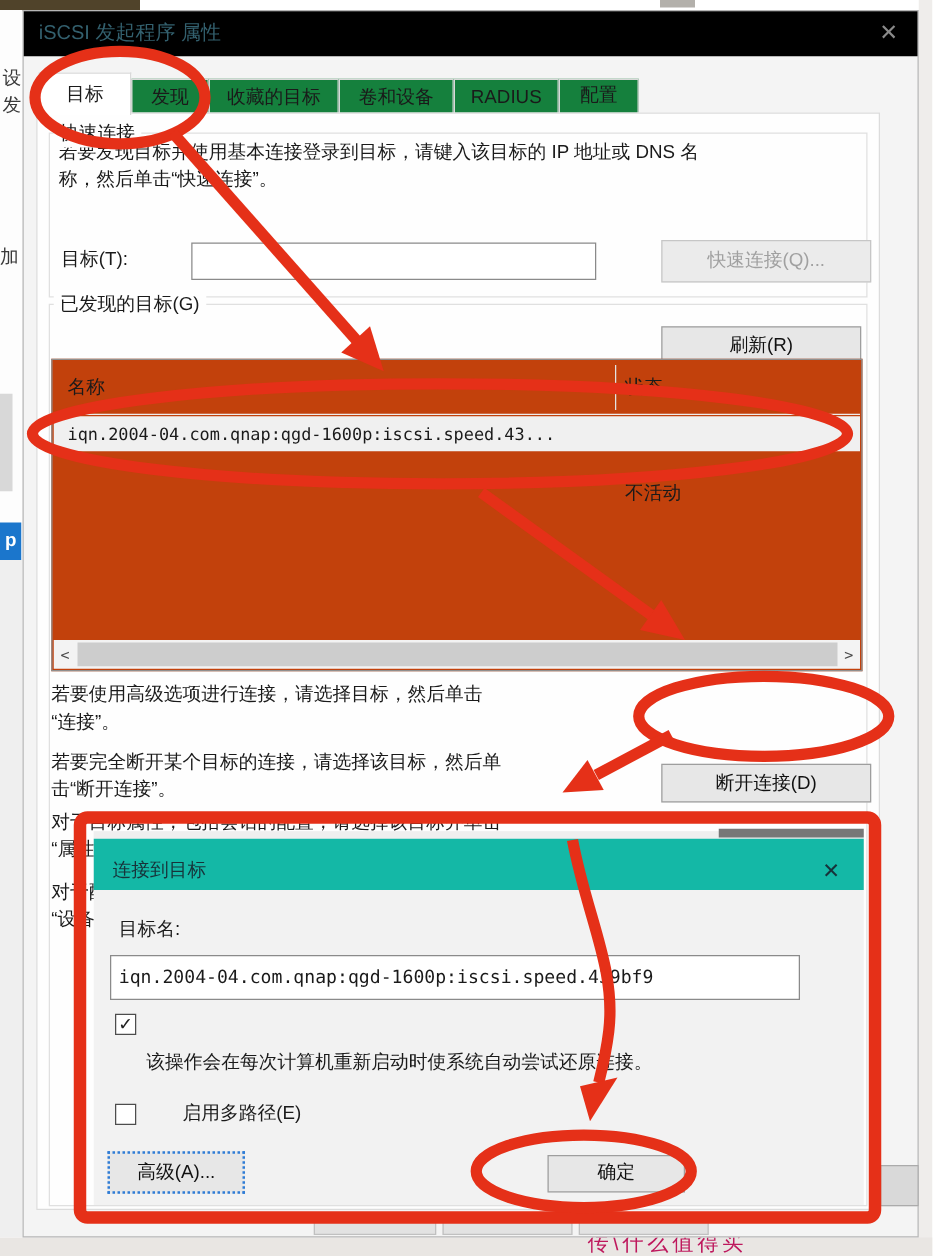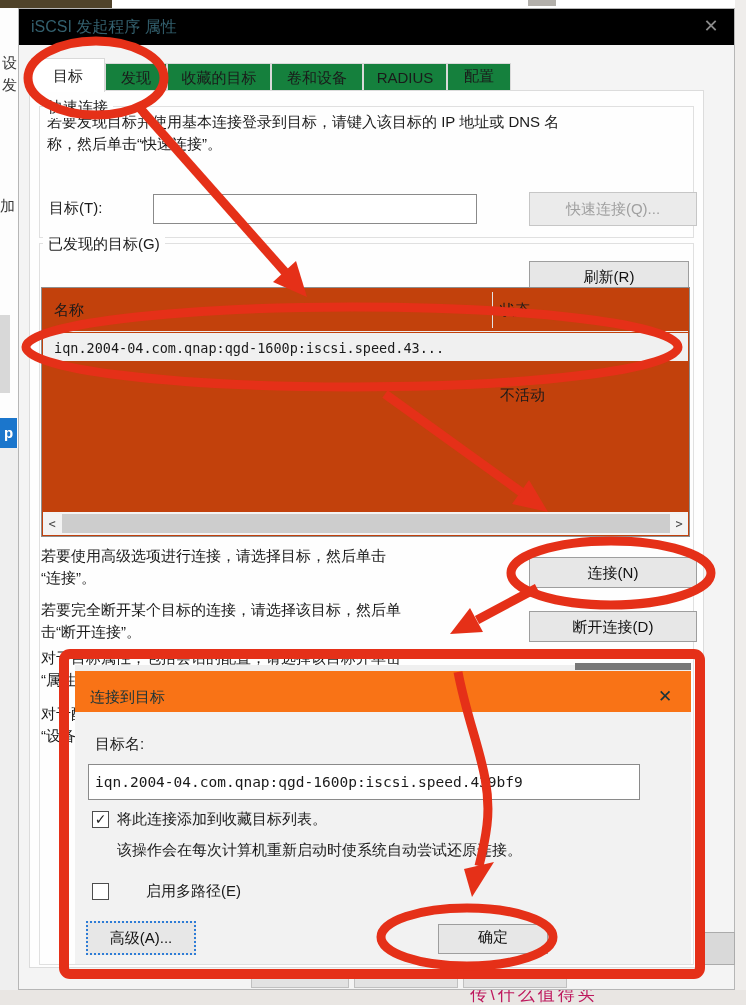--- a/index.html
+++ b/index.html
@@ -114,49 +114,47 @@
       </div>
       <div class="sbar">
         <div class="sbtn mono" style="left:0;">&lt;</div>
         <div class="sthumb"></div>
         <div class="sbtn mono" style="left:627px;">&gt;</div>
       </div>
     </div>
 
     <div class="abs pre" style="left:22px;top:536px;width:490px;">若要使用高级选项进行连接，请选择目标，然后单击
 “连接”。</div>
-    <div class="btn" style="left:510px;top:548px;width:168px;height:31px;">连接(N)</div>
 
     <div class="abs pre" style="left:22px;top:590px;width:490px;">若要完全断开某个目标的连接，请选择该目标，然后单
 击“断开连接”。</div>
     <div class="btn" style="left:510px;top:602px;width:168px;height:31px;">断开连接(D)</div>
 
     <div class="abs pre" style="left:22px;top:638px;width:490px;">对于目标属性，包括会话的配置，请选择该目标并单击
 “属性”。</div>
     <div class="abs pre" style="left:22px;top:694px;width:490px;">对于配置与目标关联的设备，请选择该目标，然后单击
 “设备”。</div>
 
     <div class="abs" style="left:232px;top:967px;width:98px;height:12px;background:#e2e2e2;border:1px solid #c0c0c0;box-sizing:border-box;"></div>
     <div class="abs" style="left:335px;top:967px;width:104px;height:12px;background:#e2e2e2;border:1px solid #c0c0c0;box-sizing:border-box;"></div>
     <div class="abs" style="left:444px;top:967px;width:104px;height:12px;background:#e2e2e2;border:1px solid #c0c0c0;box-sizing:border-box;"></div>
     <div class="abs" style="left:685px;top:923px;width:31px;height:33px;background:#d9d9d9;border:1px solid #ababab;box-sizing:border-box;"></div>
   </div>
 
   <div class="modal">
     <div class="abs" style="left:0;top:0;width:616px;height:6px;background:#efefef;"></div>
-    <div class="mbar" style="background:#f97316;">
+    <div class="mbar" style="background:#14b8a6;">
       <div class="mtitle">连接到目标</div>
       <div class="mclose">✕</div>
     </div>
 
     <div class="abs" style="left:20px;top:68px;">目标名:</div>
     <div class="field mono" style="left:13px;top:99px;width:552px;height:36px;font-size:14.5px;">iqn.2004-04.com.qnap:qgd-1600p:iscsi.speed.439bf9</div>
 
     <div class="cb" style="left:17px;top:146px;">✓</div>
-    <div class="abs" style="left:42px;top:143px;">将此连接添加到收藏目标列表。</div>
     <div class="abs" style="left:42px;top:174px;width:560px;">该操作会在每次计算机重新启动时使系统自动尝试还原连接。</div>
 
     <div class="cb" style="left:17px;top:218px;"></div>
     <div class="abs" style="left:42px;top:215px;margin-left:29px;">启用多路径(E)</div>
 
     <div class="btn focus" style="left:11px;top:256px;width:110px;height:34px;">高级(A)...</div>
     <div class="btn" style="left:363px;top:259px;width:110px;height:30px;font-family:Liberation Mono, monospace;">确定</div>
   </div>
 
   <div class="sliver" style="left:575px;top:663px;width:116px;height:7px;background:#777;"></div>

